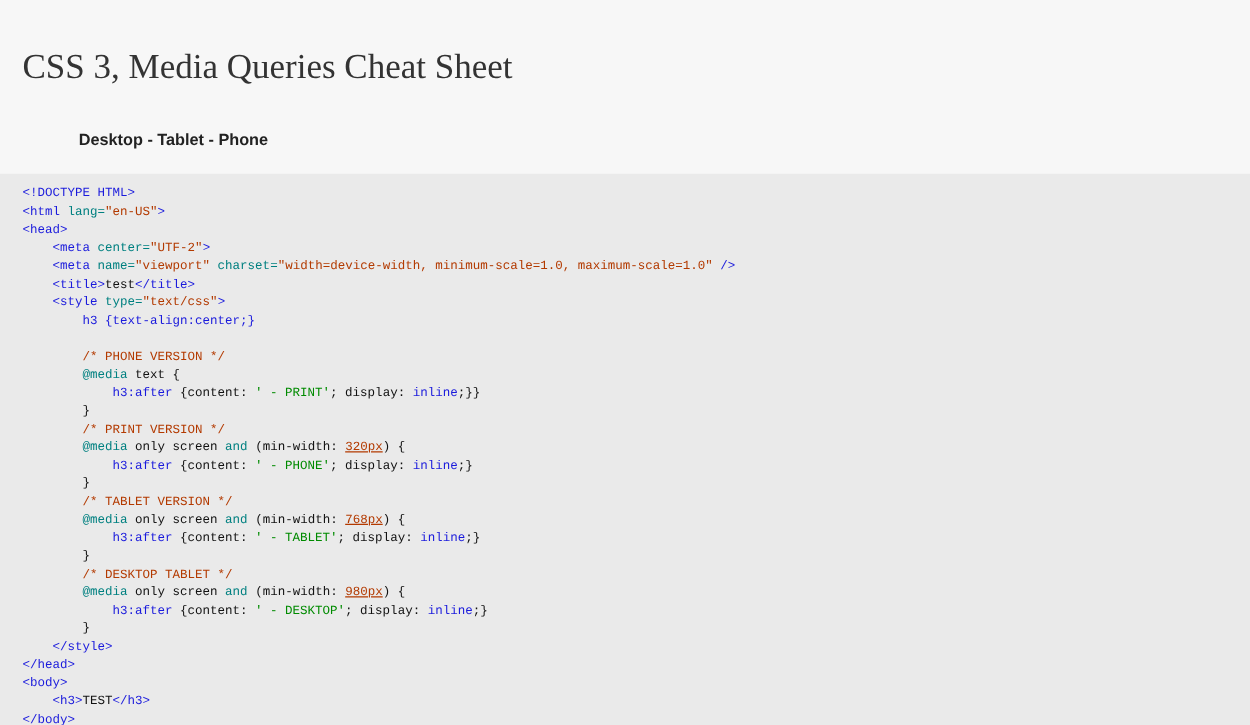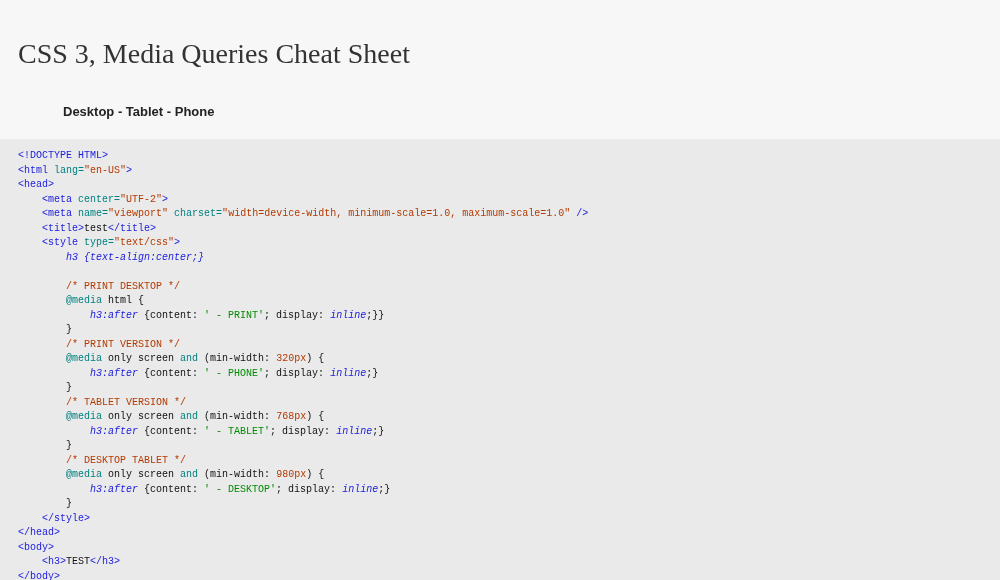--- a/index.html
+++ b/index.html
@@ -32,42 +32,42 @@
     color: #111;
     white-space: pre;
     margin-top: 14px;
     margin-bottom: 14px;
   }
   .tag   { color: #1a1adc; }
   .attr  { color: #008080; }
   .val   { color: #b33a00; }
   .cmt   { color: #b33a00; }
   .kw    { color: #008080; }
-  .prop  { color: #1a1adc; font-style: italic; }
-  .num   { color: #b33a00; }
+  .prop  { color: #1a1adc; }
+  .num   { color: #b33a00; text-decoration: underline; }
   .str   { color: #008b00; }
   .txt   { color: #111; }
 </style>
 </head>
 <body>
 
 <h1 class="page-title">CSS 3, Media Queries Cheat Sheet</h1>
 
 <div class="section-label">Desktop - Tablet - Phone</div>
 <div class="code-block"><span class="tag">&lt;!DOCTYPE HTML&gt;</span>
 <span class="tag">&lt;html</span> <span class="attr">lang=</span><span class="val">"<span>en-US</span>"</span><span class="tag">&gt;</span>
 <span class="tag">&lt;head&gt;</span>
     <span class="tag">&lt;meta</span> <span class="attr">center=</span><span class="val">"<span>UTF-2</span>"</span><span class="tag">&gt;</span>
     <span class="tag">&lt;meta</span> <span class="attr">name=</span><span class="val">"viewport"</span> <span class="attr">charset=</span><span class="val">"<span>width=device-width, minimum-scale=1.0, maximum-scale=1.0</span>"</span> <span class="tag">/&gt;</span>
     <span class="tag">&lt;title&gt;</span><span class="txt">test</span><span class="tag">&lt;/title&gt;</span>
     <span class="tag">&lt;style</span> <span class="attr">type=</span><span class="val">"<span>text/css</span>"</span><span class="tag">&gt;</span>
         <span class="prop">h3 {text-align:center;}</span>
 
-        <span class="cmt">/* PRINT DESKTOP */</span>
-        <span class="kw">@media</span> <span class="txt">html {</span>
+        <span class="cmt">/* PHONE VERSION */</span>
+        <span class="kw">@media</span> <span class="txt">text {</span>
             <span class="prop">h3:after</span> <span class="txt">{content:</span> <span class="str">' - PRINT'</span><span class="txt">; display:</span> <span class="prop">inline</span><span class="txt">;}}</span>
         <span class="txt">}</span>
         <span class="cmt">/* PRINT VERSION */</span>
         <span class="kw">@media</span> <span class="txt">only screen</span> <span class="kw">and</span> <span class="txt">(min-width:</span> <span class="num">320px</span><span class="txt">) {</span>
             <span class="prop">h3:after</span> <span class="txt">{content:</span> <span class="str">' - PHONE'</span><span class="txt">; display:</span> <span class="prop">inline</span><span class="txt">;}</span>
         <span class="txt">}</span>
         <span class="cmt">/* TABLET VERSION */</span>
         <span class="kw">@media</span> <span class="txt">only screen</span> <span class="kw">and</span> <span class="txt">(min-width:</span> <span class="num">768px</span><span class="txt">) {</span>
             <span class="prop">h3:after</span> <span class="txt">{content:</span> <span class="str">' - TABLET'</span><span class="txt">; display:</span> <span class="prop">inline</span><span class="txt">;}</span>
         <span class="txt">}</span>

